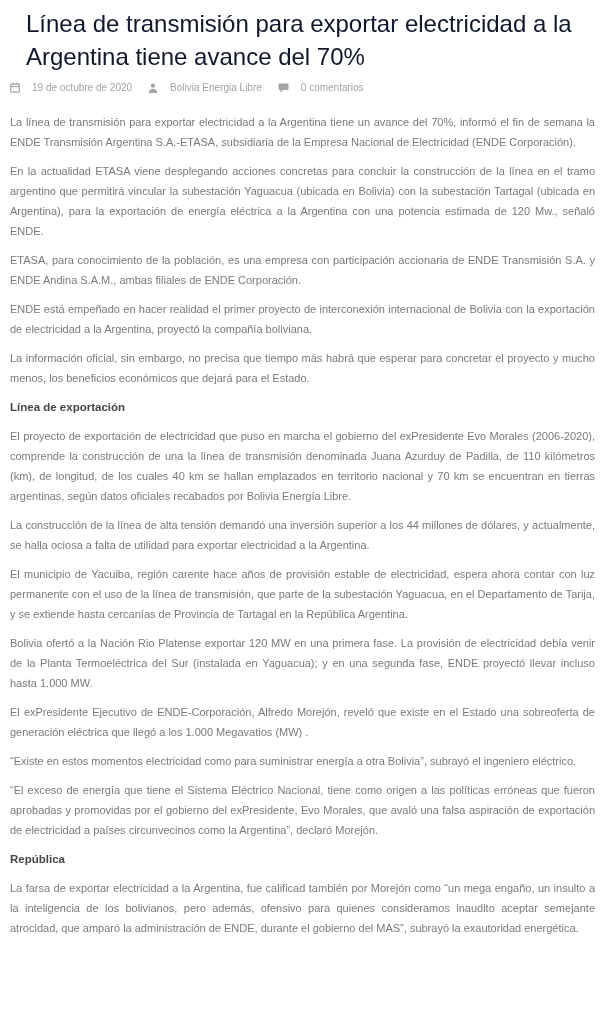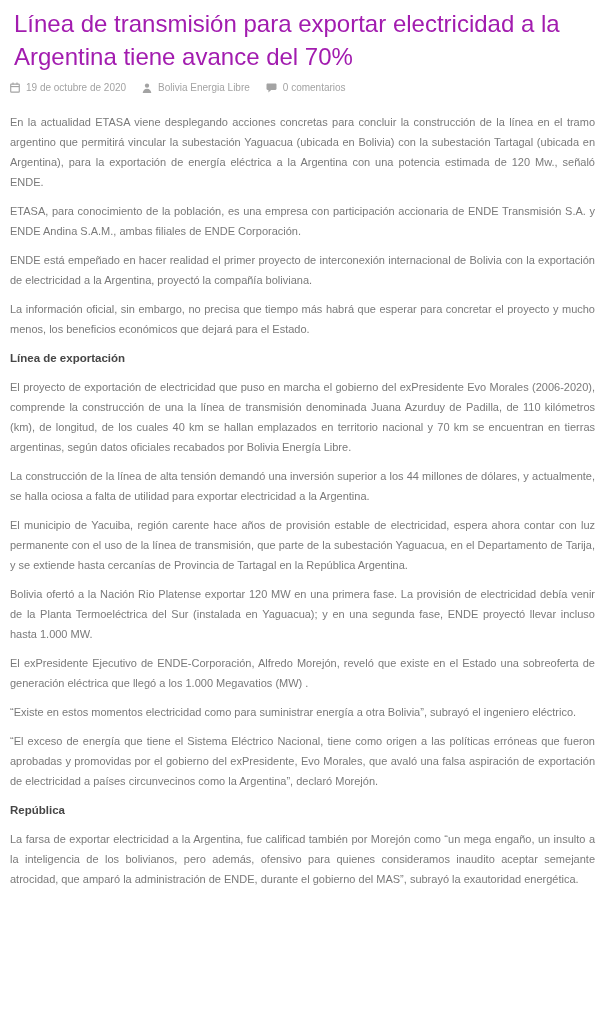--- a/index.html
+++ b/index.html
@@ -11,36 +11,36 @@
     width: 605px;
     min-height: 1024px;
     margin: 0 auto;
     background: #ffffff;
     padding: 7px 10px 20px 10px;
   }
   h1.title {
     font-size: 24px;
     line-height: 33px;
     font-weight: 400;
-    color: #a21caf;
-    margin: 0 0 9px 4px;
+    color: #0f172a;
+    margin: 0 0 9px 16px;
     letter-spacing: 0;
   }
   .meta {
     display: flex;
     align-items: center;
     gap: 16px;
     font-size: 10px;
     color: #a3a3a3;
     margin: 0 0 19px 0;
   }
   .meta-item {
     display: inline-flex;
     align-items: center;
-    gap: 6px;
+    gap: 12px;
     color: #a3a3a3;
     text-decoration: none;
     cursor: pointer;
   }
   .meta-item svg { display: block; flex: 0 0 auto; }
   .byline {
     font-size: 11.5px;
     font-weight: 700;
     color: #4d4d4d;
     margin: 0 0 16px 0;
@@ -94,20 +94,21 @@
       <span class="meta-item">
         <svg width="11" height="10" viewBox="0 0 14 13">
           <path fill="#a3a3a3" d="M2 0.5h10c0.8 0 1.5 0.7 1.5 1.5v5.5c0 0.8-0.7 1.5-1.5 1.5H6.5L3 12.3V9H2c-0.8 0-1.5-0.7-1.5-1.5V2c0-0.8 0.7-1.5 1.5-1.5z"></path>
         </svg>
         <span>0 comentarios</span>
       </span>
     </div>
 
 
     <div class="body-text">
+      <p>La línea de transmisión para exportar electricidad a la Argentina tiene un avance del 70%, informó el fin de semana la ENDE Transmisión Argentina S.A.-ETASA, subsidiaria de la Empresa Nacional de Electricidad (ENDE Corporación).</p>
       <p>En la actualidad ETASA viene desplegando acciones concretas para concluir la construcción de la línea en el tramo argentino que permitirá vincular la subestación Yaguacua (ubicada en Bolivia) con la subestación Tartagal (ubicada en Argentina), para la exportación de energía eléctrica a la Argentina con una potencia estimada de 120 Mw., señaló ENDE.</p>
       <p>ETASA, para conocimiento de la población, es una empresa con participación accionaria de ENDE Transmisión S.A. y ENDE Andina S.A.M., ambas filiales de ENDE Corporación.</p>
       <p>ENDE está empeñado en hacer realidad el primer proyecto de interconexión internacional de Bolivia con la exportación de electricidad a la Argentina, proyectó la compañía boliviana.</p>
       <p>La información oficial, sin embargo, no precisa que tiempo más habrá que esperar para concretar el proyecto y mucho menos, los beneficios económicos que dejará para el Estado.</p>
 
       <h2>Línea de exportación</h2>
       <p>El proyecto de exportación de electricidad que puso en marcha el gobierno del exPresidente Evo Morales (2006-2020), comprende la construcción de una la línea de transmisión denominada Juana Azurduy de Padilla, de 110 kilómetros (km), de longitud, de los cuales 40 km se hallan emplazados en territorio nacional y 70 km se encuentran en tierras argentinas, según datos oficiales recabados por Bolivia Energía Libre.</p>
       <p>La construcción de la línea de alta tensión demandó una inversión superior a los 44 millones de dólares, y actualmente, se halla ociosa a falta de utilidad para exportar electricidad a la Argentina.</p>
       <p>El municipio de Yacuiba, región carente hace años de provisión estable de electricidad, espera ahora contar con luz permanente con el uso de la línea de transmisión, que parte de la subestación Yaguacua, en el Departamento de Tarija, y se extiende hasta cercanías de Provincia de Tartagal en la República Argentina.</p>
       <p>Bolivia ofertó a la Nación Rio Platense exportar 120 MW en una primera fase. La provisión de electricidad debía venir de la Planta Termoeléctrica del Sur (instalada en Yaguacua); y en una segunda fase, ENDE proyectó llevar incluso hasta 1.000 MW.</p>

